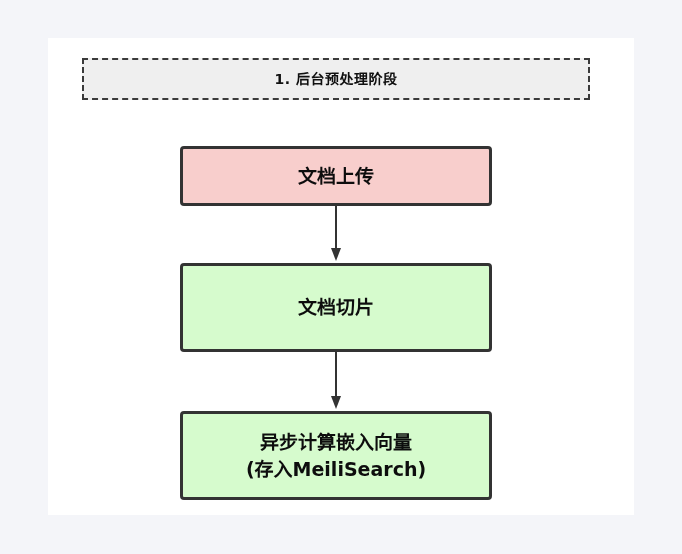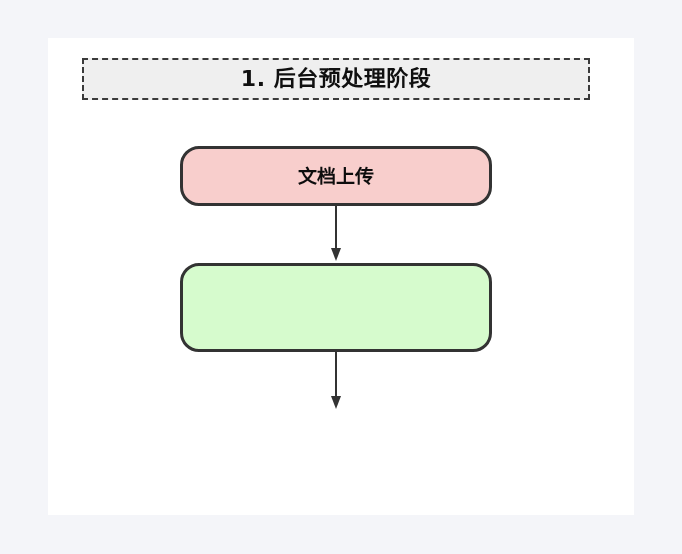--- a/index.html
+++ b/index.html
@@ -33,36 +33,36 @@
     width: 508px;    
     height: 42px;    
     box-sizing: border-box;
     background: #efefef;
     border: 2px dashed #3a3a3a;
     display: flex;
     align-items: center;
     justify-content: center;
   }
   #stage-header .stage-title {
-    font-size: 22px;
+    font-size: 14px;
     font-weight: bold;
     color: #101010;
     letter-spacing: 0.5px;
     white-space: nowrap;
     line-height: 1;
   }
 
   
   .node {
     position: absolute;
     left: 132px;    
     width: 312px;
     box-sizing: border-box;
     border: 3px solid #333333;
-    border-radius: 19px;
+    border-radius: 4px;
     display: flex;
     flex-direction: column;
     align-items: center;
     justify-content: center;
     text-align: right;
   }
   .node .node-line {
     font-size: 19px;
     font-weight: bold;
     color: #0d0d0d;
@@ -110,23 +110,28 @@
   </div>
 
   <div class="connector" id="connector-1">
     <svg width="16" height="57" viewBox="0 0 16 57" aria-hidden="true">
       <line x1="8" y1="0" x2="8" y2="44" stroke="#333333" stroke-width="2"></line>
       <polygon points="8,55 3,42 13,42" fill="#333333"></polygon>
     </svg>
   </div>
 
   <div class="node" id="node-chunk">
+    <span class="node-line">文档切片</span>
   </div>
 
   <div class="connector" id="connector-2">
     <svg width="16" height="59" viewBox="0 0 16 59" aria-hidden="true">
       <line x1="8" y1="0" x2="8" y2="46" stroke="#333333" stroke-width="2"></line>
       <polygon points="8,57 3,44 13,44" fill="#333333"></polygon>
     </svg>
   </div>
 
+  <div class="node" id="node-embed">
+    <span class="node-line">异步计算嵌入向量</span>
+    <span class="node-line">(存入MeiliSearch)</span>
+  </div>
 
 </div>
 
 </body></html>

